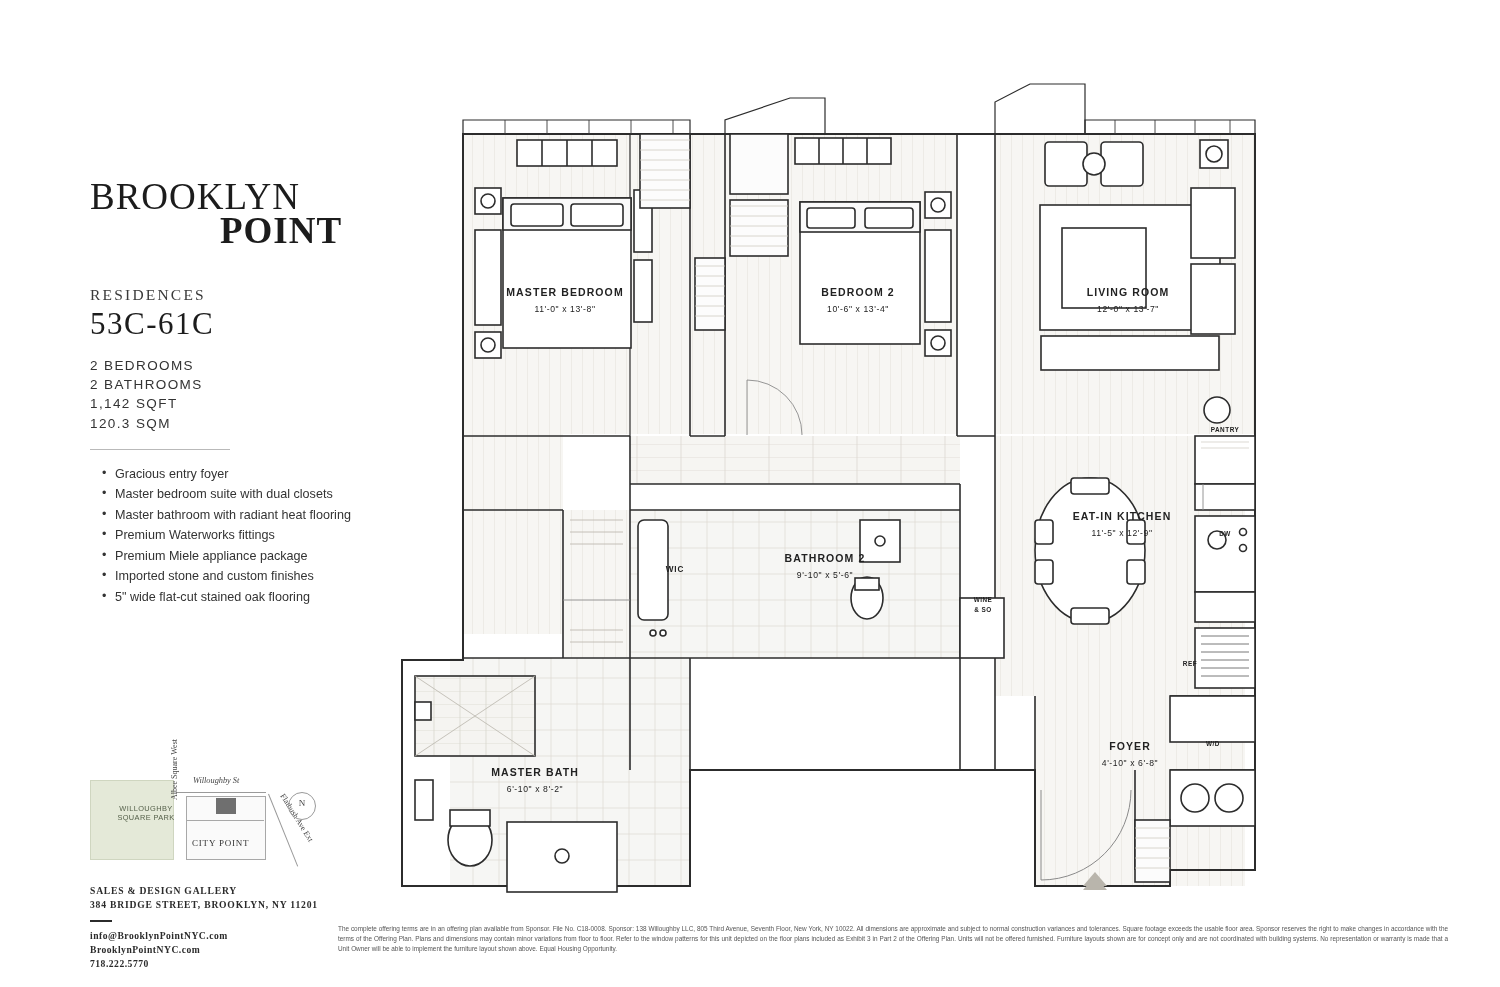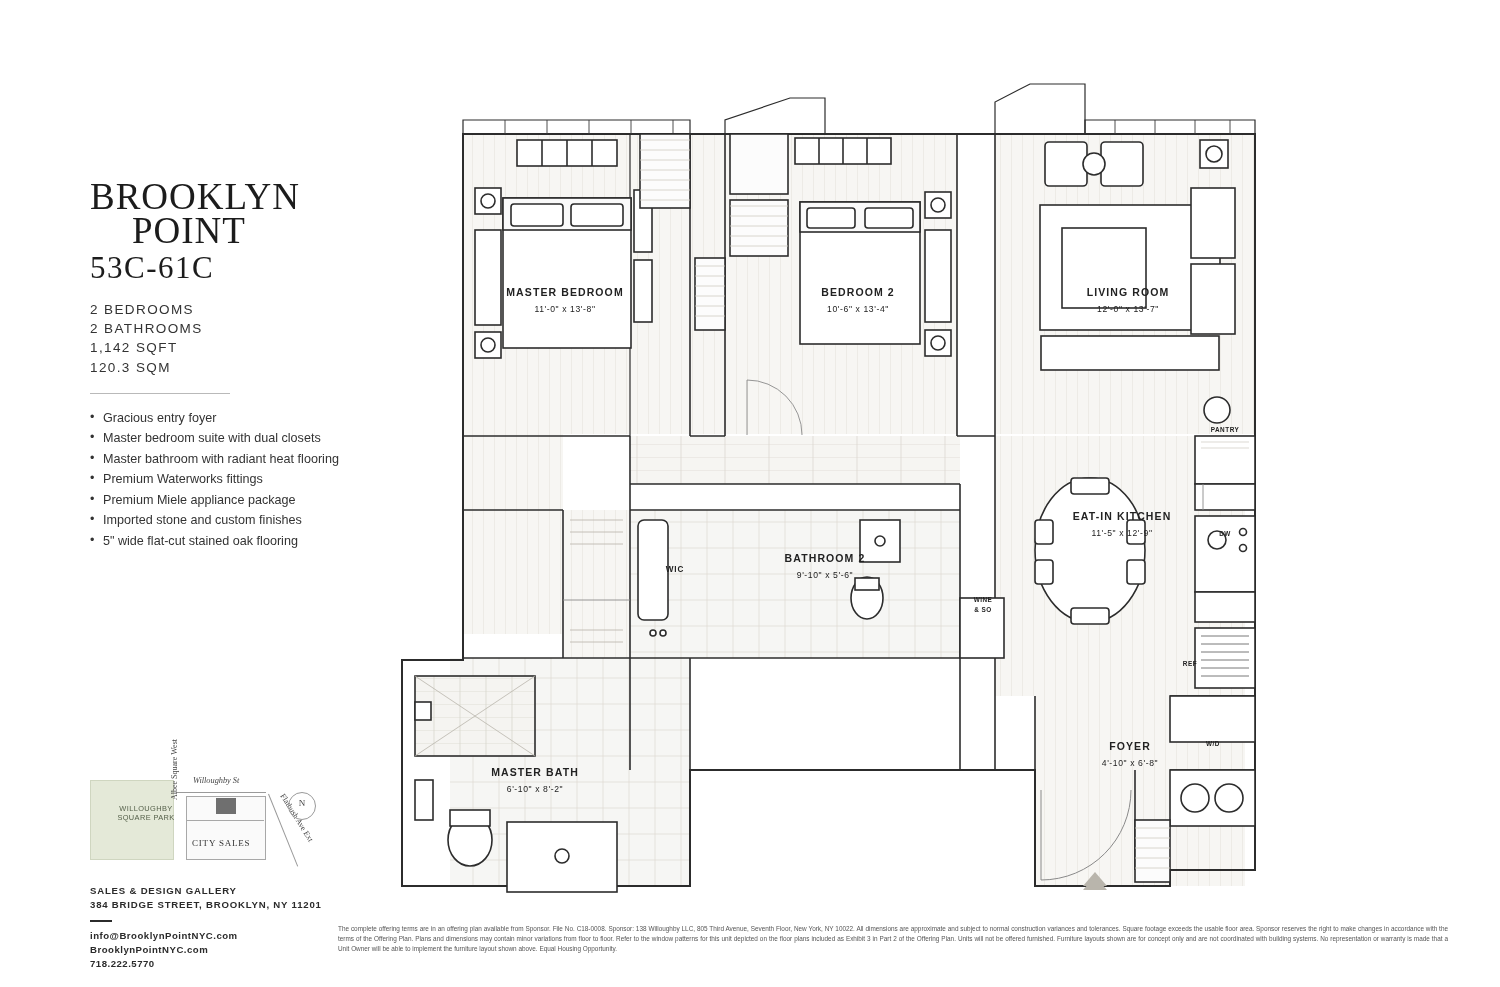--- a/index.html
+++ b/index.html
@@ -11,51 +11,51 @@
     position:relative;
     overflow:hidden;
   }
   .page { position:absolute; inset:0; }
 
   
   .left-panel { position:absolute; left:90px; top:180px; width:340px; }
 
   .logo { font-family:"Liberation Serif", serif; color:#1c1c1c; line-height:0.92; }
   .logo .l1 { font-size:37px; letter-spacing:1px; font-weight:400; }
-  .logo .l2 { font-size:37px; letter-spacing:1px; font-weight:400; margin-left:42px; }
+  .logo .l2 { font-size:37px; letter-spacing:1px; font-weight:700; margin-left:42px;text-align:center; }
 
   .res-label { margin-top:38px; font-size:15.5px; letter-spacing:2.2px; color:#3a3a3a; font-family:"Liberation Serif", serif; }
   .res-num { font-family:"Liberation Serif", serif; font-size:31px; letter-spacing:1.5px; margin-top:2px; color:#1c1c1c; }
 
   .specs { margin-top:14px; font-size:13.5px; letter-spacing:1.4px; line-height:1.42; color:#333; }
 
   .rule { width:140px; height:1px; background:#b9b9b9; margin:16px 0 14px 0; }
 
-  .features { list-style:none; margin:0; padding:0; font-size:12.6px; line-height:1.63; color:#333; }
+  .features { list-style:none; margin:12px; padding:0; font-size:12.6px; line-height:1.63; color:#333; }
   .features li { position:relative; padding-left:13px; }
   .features li:before { content:"•"; position:absolute; left:0; top:-1px; color:#333; }
 
   
   .minimap { position:absolute; left:90px; top:770px; width:330px; height:100px; }
   .mm-park { position:absolute; left:0; top:10px; width:82px; height:78px; background:#e4e9d8; border:1px solid #cfd6c0; }
   .mm-park-label { position:absolute; left:17px; top:34px; width:78px; text-align:center; font-size:7.4px; letter-spacing:0.4px; color:#55604a; line-height:1.25; }
   .mm-street-h { position:absolute; left:86px; top:22px; width:90px; height:1px; background:#9a9a9a; }
   .mm-willoughby { position:absolute; left:103px; top:6px; font-size:8.3px; color:#444; font-family:"Liberation Serif", serif;font-style:italic; }
   .mm-albee { position:absolute; left:80px; top:30px; font-size:8px; color:#444; transform:rotate(-90deg); transform-origin:left top; font-family:"Liberation Serif", serif; }
   .mm-flatbush { position:absolute; left:196px; top:22px; font-size:8px; color:#444; transform:rotate(58deg); transform-origin:left top; font-family:"Liberation Serif", serif; }
   .mm-block { position:absolute; left:96px; top:26px; width:78px; height:62px; border:1px solid #a8a8a8; background:#fafafa; }
   .mm-block2 { position:absolute; left:96px; top:26px; width:78px; height:24px; border-bottom:1px solid #a8a8a8; }
   .mm-unit { position:absolute; left:126px; top:28px; width:20px; height:16px; background:#6f6f6f; }
   .mm-diag { position:absolute; left:178px; top:24px; width:1px; height:78px; background:#9a9a9a; transform:rotate(-22deg); transform-origin:top; }
   .mm-citypoint { position:absolute; left:102px; top:68px; font-size:9px; letter-spacing:0.8px; color:#333; font-family:"Liberation Serif", serif; }
   .mm-compass { position:absolute; left:198px; top:22px; width:26px; height:26px; border:1px solid #9a9a9a; border-radius:50%; }
   .mm-compass span { position:absolute; left:0; top:5px; width:26px; text-align:center; font-size:9px; color:#444; font-family:"Liberation Serif", serif; }
 
   
-  .contact { position:absolute; left:90px; top:884px; font-size:9.6px; letter-spacing:0.8px; color:#2b2b2b; line-height:1.45; }
+  .contact { position:absolute; left:90px; top:884px; font-size:9.6px; letter-spacing:0.8px; color:#2b2b2b; line-height:1.45;font-family:Liberation Serif, serif; }
   .contact .b { font-weight:700; }
   .contact-rule { width:22px; height:2px; background:#2b2b2b; margin:8px 0 7px 0; }
   .contact .em { font-weight:700; letter-spacing:0.5px; }
 
   
   .disclaimer { position:absolute; left:338px; top:924px; width:1110px; font-size:6.4px; line-height:1.55; color:#555; text-align:justify; }
 
   
   .plan { position:absolute; left:395px; top:80px; width:1000px; height:820px; }
   .plan svg { display:block; }
@@ -70,20 +70,21 @@
 <body>
 
 <div class="page">
 
   <div class="left-panel">
     <div class="logo">
       <div class="l1">BROOKLYN</div>
       <div class="l2">POINT</div>
     </div>
 
+    <div class="res-label">RESIDENCES</div>
     <div class="res-num">53C-61C</div>
 
     <div class="specs">
       <div>2 BEDROOMS</div>
       <div>2 BATHROOMS</div>
       <div>1,142 SQFT</div>
       <div>120.3 SQM</div>
     </div>
 
     <div class="rule"></div>
@@ -106,21 +107,21 @@
       <div>SQUARE PARK</div>
     </div>
     <div class="mm-street-h"></div>
     <div class="mm-willoughby">Willoughby St</div>
     <div class="mm-albee">Albee Square West</div>
     <div class="mm-flatbush">Flatbush Ave Ext</div>
     <div class="mm-block"></div>
     <div class="mm-block2"></div>
     <div class="mm-unit"></div>
     <div class="mm-diag"></div>
-    <div class="mm-citypoint">CITY SALES</div>
+    <div class="mm-citypoint">CITY POINT</div>
     <div class="mm-compass">
         <span>N</span>
       </div>
   </div>
 
   <div class="contact">
     <div class="b">SALES &amp; DESIGN GALLERY</div>
     <div class="b">384 BRIDGE STREET, BROOKLYN, NY 11201</div>
     <div class="contact-rule"></div>
     <div class="em">info@BrooklynPointNYC.com</div>

